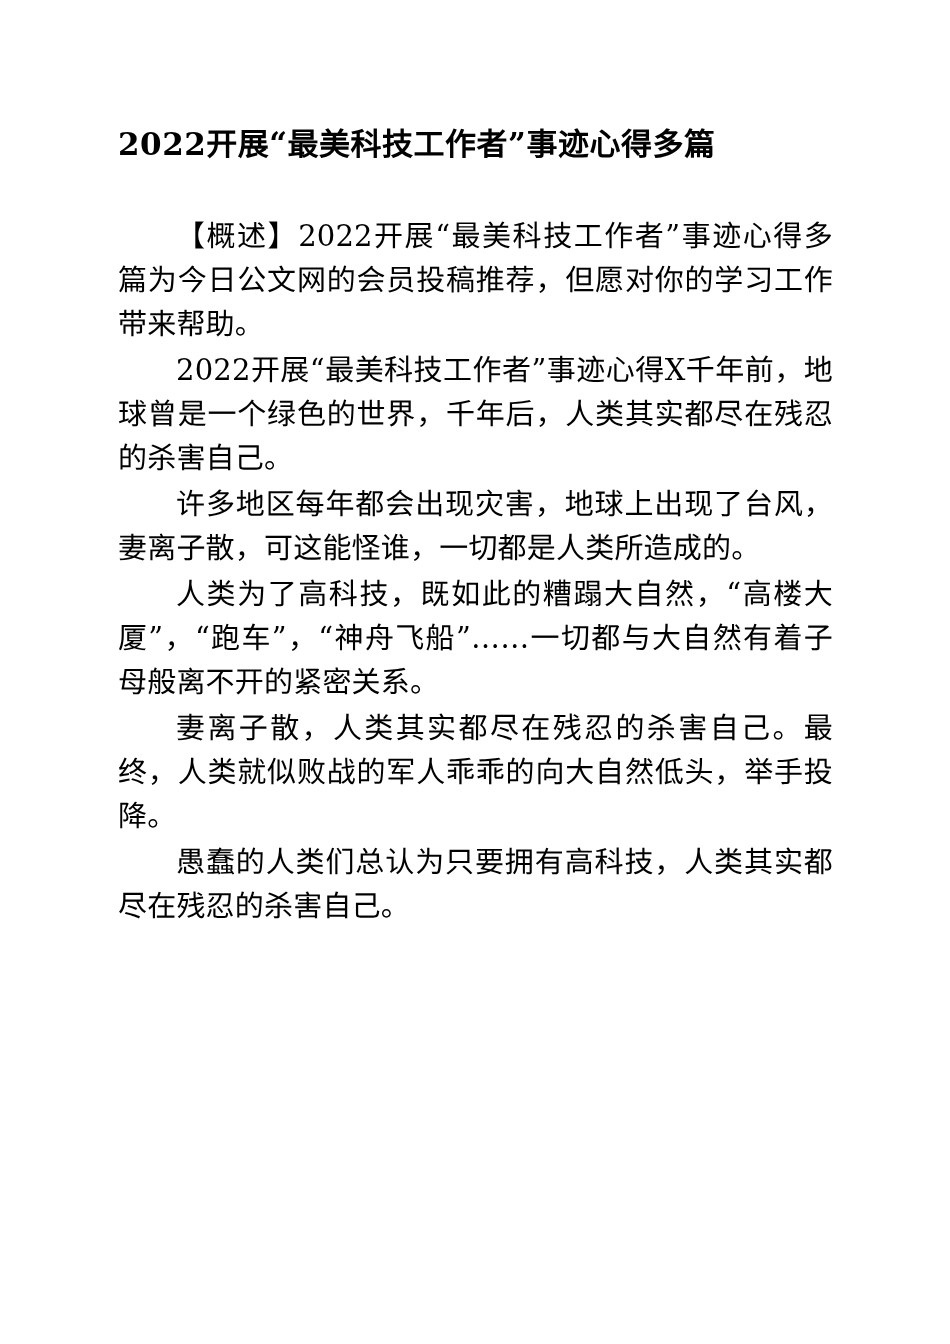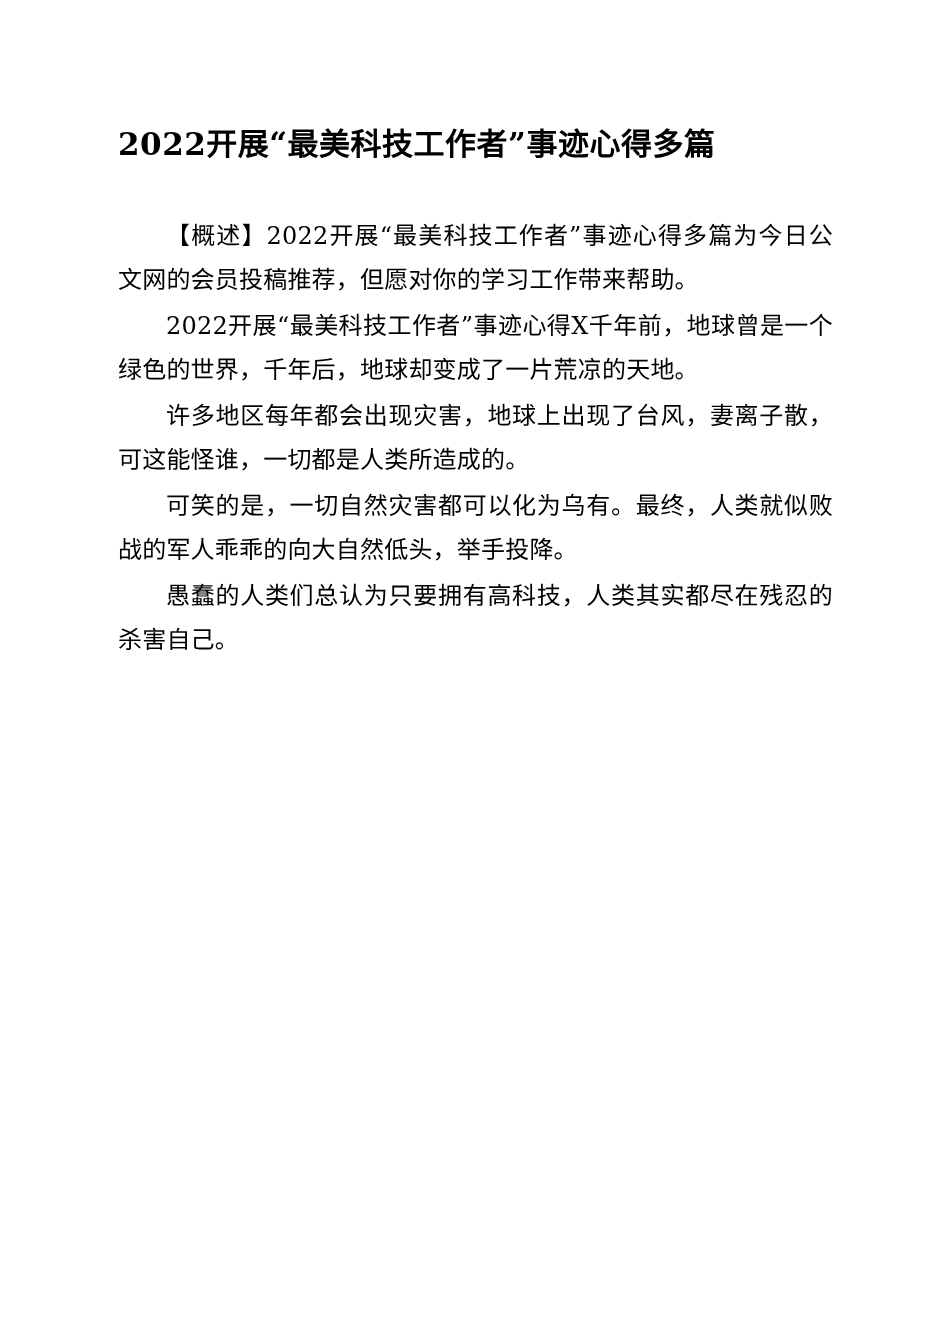--- a/index.html
+++ b/index.html
@@ -28,36 +28,37 @@
     font-size: 31px;
     line-height: 48px;
     color: #000000;
     text-align: left;
     margin: 0 0 46px 0;
     letter-spacing: 0.5px;
     white-space: nowrap;
   }
   .para {
     font-family: "DejaVu Serif", "Liberation Serif", serif;
-    font-size: 24px;
+    font-size: 29px;
     line-height: 44px;
     color: #000000;
     margin: 0 0 2px 0;
     text-align: justify;
     text-justify: inter-ideograph;
     text-indent: 2em;
     letter-spacing: 0.2px;
   }
 </style>
 </head>
 <body>
 
 <div class="page">
   <div class="doc-body">
     <h1 class="doc-title">2022开展“最美科技工作者”事迹心得多篇</h1>
 
     <p class="para">【概述】2022开展“最美科技工作者”事迹心得多篇为今日公文网的会员投稿推荐，但愿对你的学习工作带来帮助。</p>
-    <p class="para">2022开展“最美科技工作者”事迹心得X千年前，地球曾是一个绿色的世界，千年后，地球却变成了一片荒凉的天地。</p>
+    <p class="para">2022开展“最美科技工作者”事迹心得X千年前，地球曾是一个绿色的世界，千年后，人类其实都尽在残忍的杀害自己。</p>
     <p class="para">许多地区每年都会出现灾害，地球上出现了台风，妻离子散，可这能怪谁，一切都是人类所造成的。</p>
-    <p class="para">可笑的是，一切自然灾害都可以化为乌有。最终，人类就似败战的军人乖乖的向大自然低头，举手投降。</p>
+    <p class="para">人类为了高科技，既如此的糟蹋大自然，“高楼大厦”，“跑车”，“神舟飞船”……一切都与大自然有着子母般离不开的紧密关系。</p>
+    <p class="para">妻离子散，人类其实都尽在残忍的杀害自己。最终，人类就似败战的军人乖乖的向大自然低头，举手投降。</p>
     <p class="para">愚蠢的人类们总认为只要拥有高科技，人类其实都尽在残忍的杀害自己。</p>
   </div>
 </div>
 
 </body></html>

